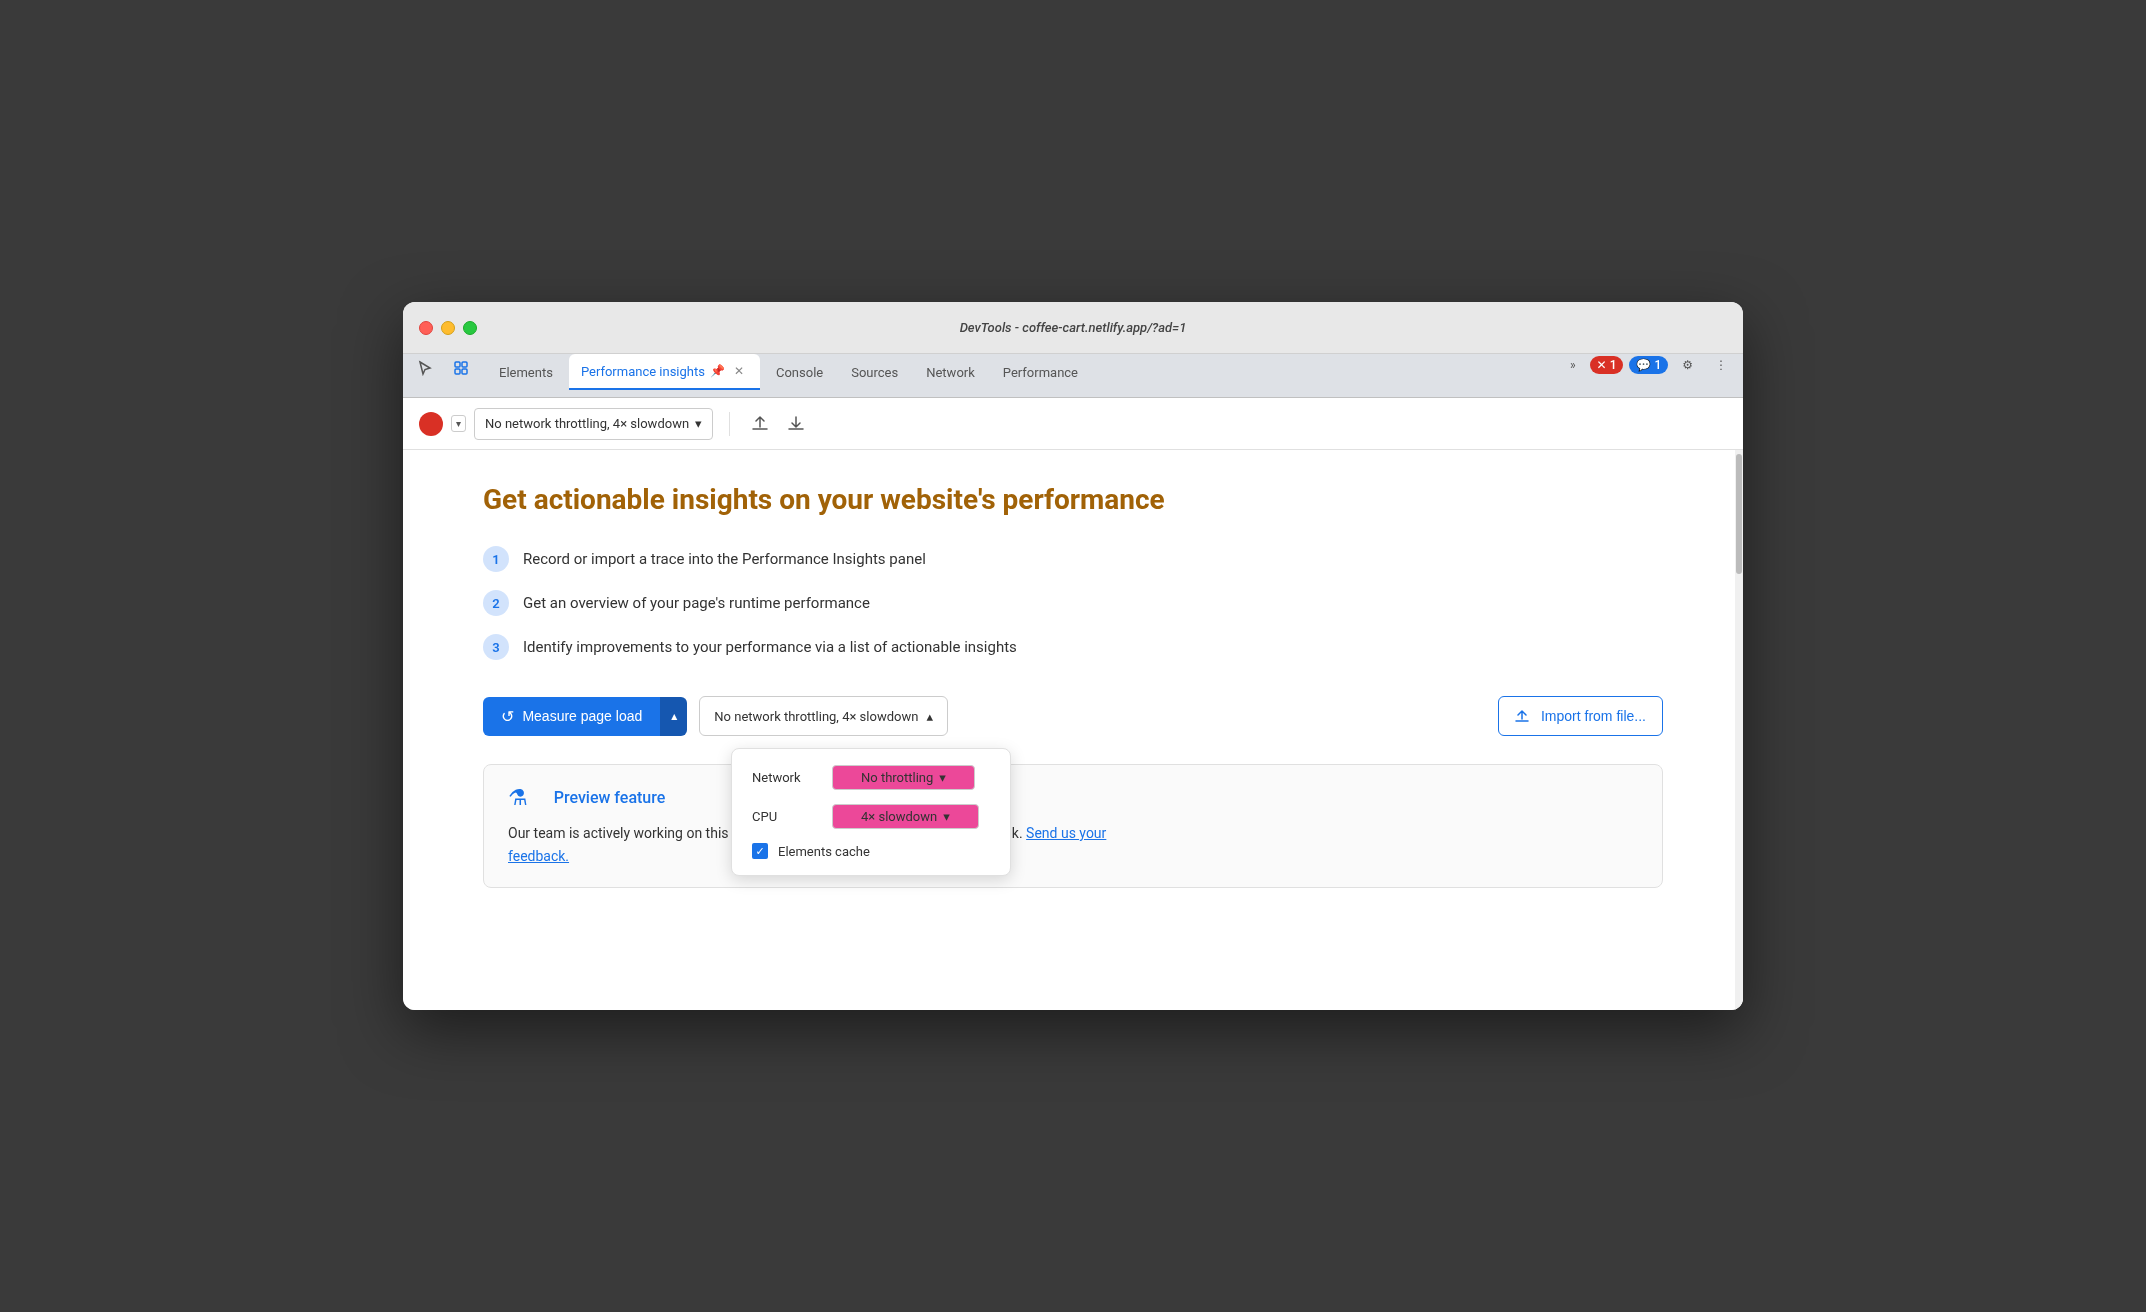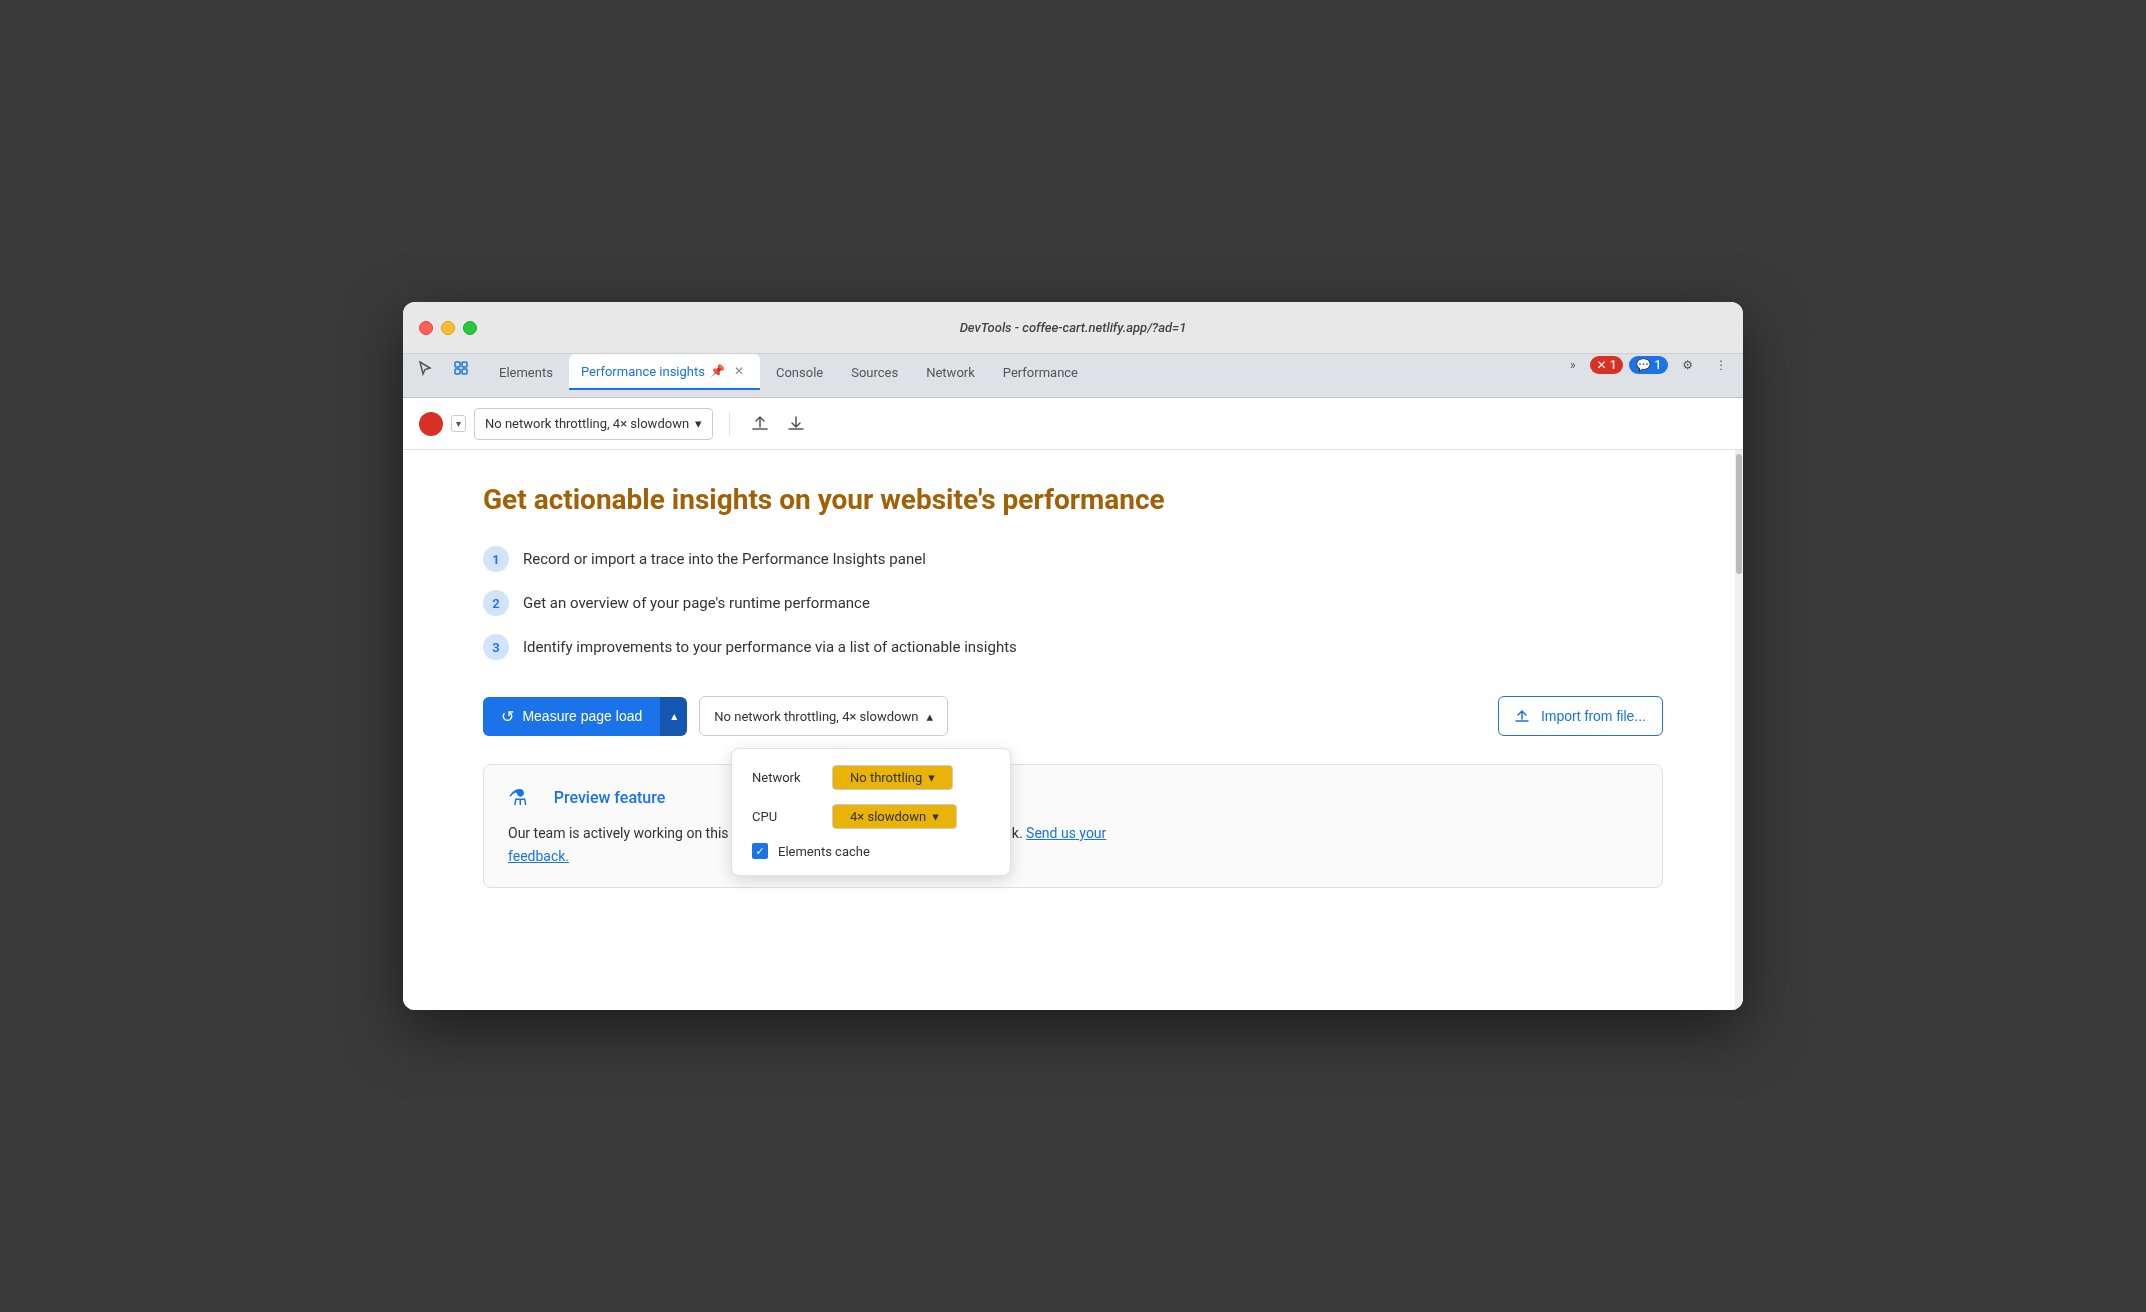--- a/index.html
+++ b/index.html
@@ -323,24 +323,24 @@
     .dropdown-row:last-child { margin-bottom: 0; }
     .dropdown-label {
       font-size: 13px;
       color: #333;
       width: 80px;
     }
     .dropdown-select {
       display: flex;
       align-items: center;
       gap: 6px;
-      padding: 4px 17px;
+      padding: 4px 28px;
       border: 1px solid #ccc;
       border-radius: 4px;
-      background: #eab308;
+      background: #ec4899;
       font-size: 13px;
       color: #333;
       cursor: pointer;
     }
     .checkbox-row {
       display: flex;
       align-items: center;
       gap: 10px;
     }
     .cb-box {

